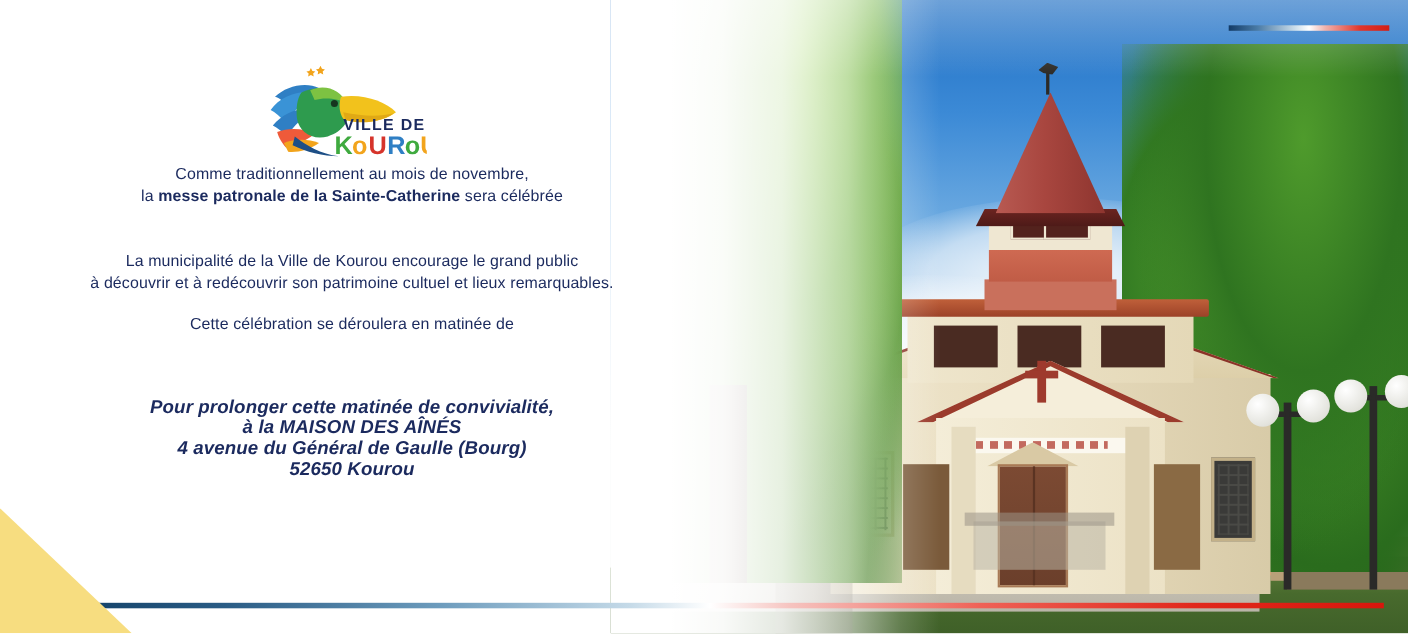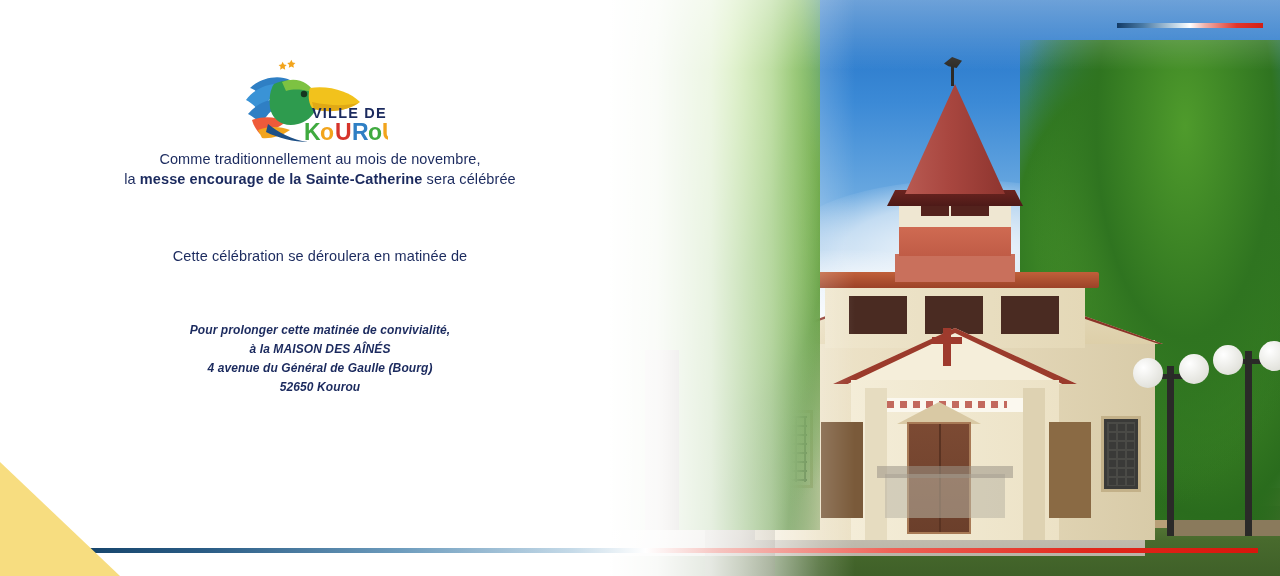--- a/index.html
+++ b/index.html
@@ -158,21 +158,21 @@
 
   
   .logo{position:absolute;left:238px;top:58px;width:150px;height:86px;}
   .logo svg{display:block;}
 
   
   .copy{position:absolute;left:0;top:150px;width:640px;color:#1b2a5e;text-align:center;}
   .blk{margin:0 0 0 0;}
   .ln{font-size:14.5px;line-height:19.5px;letter-spacing:.1px;white-space:nowrap;text-align:center;}
   .ln.big{font-size:15.5px;font-weight:bold;line-height:22px;}
-  .ln.it{font-style:italic;font-weight:bold;font-size:12px;line-height:19px;}
+  .ln.it{font-style:italic;font-weight:bold;font-size:17px;line-height:19px;}
   .sp-a{height:20px;} .sp-b{height:20px;} .sp-c{height:18px;}
   .sp-d{height:16px;} .sp-e{height:38px;}
   .mix b{font-weight:bold;}
 </style>
 </head>
 <body>
 
 <div id="poster">
 
   <div class="photo">
@@ -302,27 +302,29 @@
         <text x="130" y="82" fill="#3faa3f">o</text>
         <text x="144" y="82" fill="#f2a41c">U</text>
       </g>
     </svg>
   </div>
 
   <div class="copy">
 
     <div class="blk">
       <div class="ln">Comme traditionnellement au mois de novembre,</div>
-      <div class="ln mix"><span>la </span><b>messe encourage de la Sainte-Catherine</b><span> sera célébrée</span></div>
+      <div class="ln mix"><span>la </span><b>messe patronale de la Sainte-Catherine</b><span> sera célébrée</span></div>
     </div>
 
     <div class="sp-a"></div>
 
     <div class="sp-b"></div>
     <div class="blk">
+      <div class="ln">La municipalité de la Ville de Kourou encourage le grand public</div>
+      <div class="ln">à découvrir et à redécouvrir son patrimoine cultuel et lieux remarquables.</div>
     </div>
 
     <div class="sp-c"></div>
     <div class="ln">Cette célébration se déroulera en matinée de</div>
 
     <div class="sp-d"></div>
 
     <div class="sp-e"></div>
     <div class="blk">
       <div class="ln it">Pour prolonger cette matinée de convivialité,</div>

